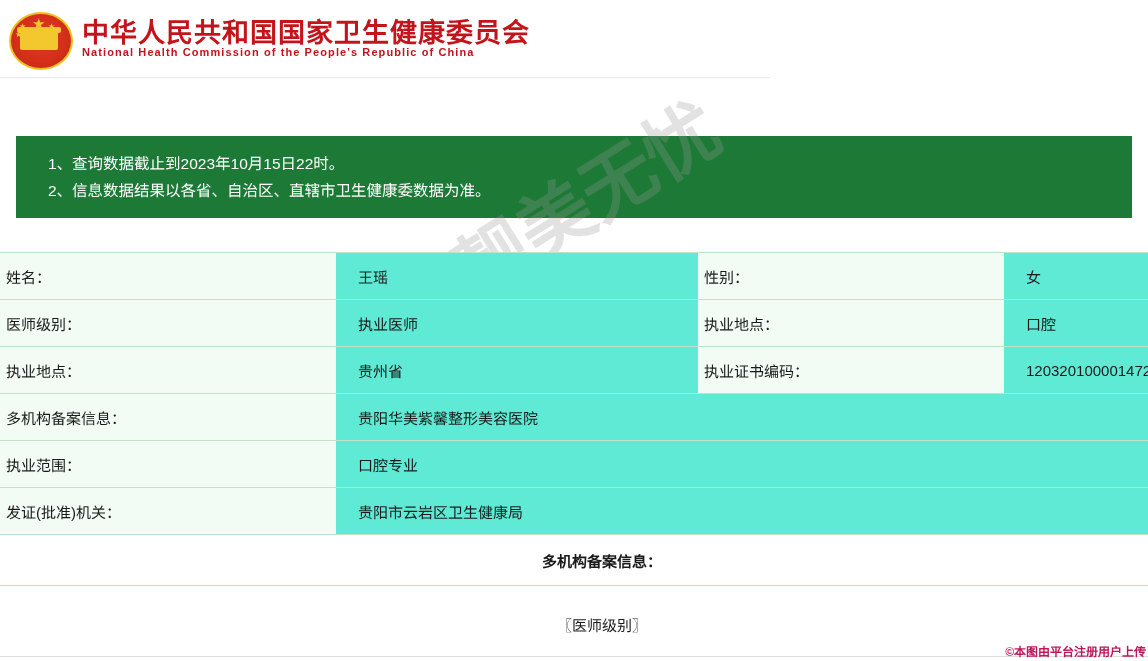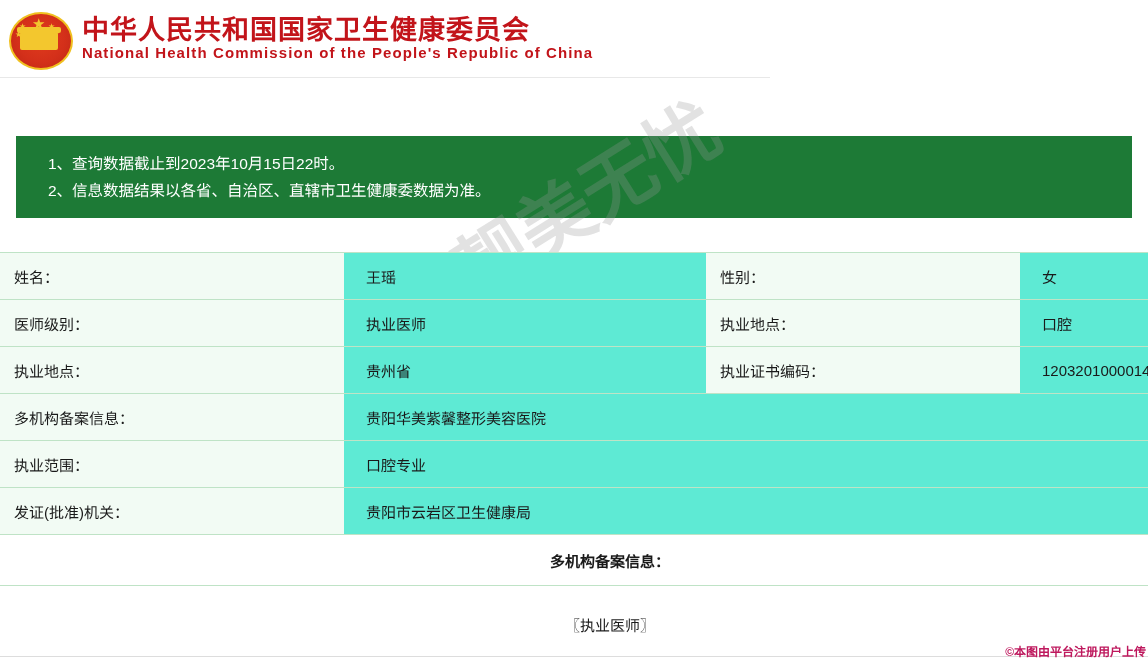--- a/index.html
+++ b/index.html
@@ -73,21 +73,21 @@
   .title-cn {
     font-size: 27px;
     font-weight: bold;
     color: #c2141a;
     letter-spacing: 1px;
     font-family: "Liberation Serif", "DejaVu Serif", serif;
     white-space: nowrap;
   }
   .title-en {
     margin-top: 0;
-    font-size: 15px;
+    font-size: 11px;
     font-weight: bold;
     color: #c2141a;
     letter-spacing: 1.1px;
     white-space: nowrap;
     font-family: "Liberation Sans", sans-serif;
   }
 
   
   .notice {
     position: absolute;
@@ -111,21 +111,21 @@
     width: 1148px;
     border-collapse: collapse;
     table-layout: fixed;
     font-size: 15px;
     color: #1a1a1a;
   }
   .info-table td {
     border-top: 1px solid #bfe3c6;
     border-bottom: 1px solid #bfe3c6;
     height: 46px;
-    padding: 0 0 0 14px;
+    padding: 0 0 0 6px;
     vertical-align: middle;
     background: #f2fbf4;
   }
   .info-table td.val {
     background: #5eead4;
     padding-left: 22px;
   }
   .label-cell { width: 330px; }
   .value-cell { width: 340px; }
   .label-cell2 { width: 300px; }
@@ -245,21 +245,21 @@
     </tr>
     <tr>
       <td class="label-cell">发证(批准)机关：</td>
       <td class="val" colspan="3">贵阳市云岩区卫生健康局</td>
     </tr>
     <tr class="multi-row">
       <td colspan="4">多机构备案信息：</td>
     </tr>
     <tr class="close-row">
       <td colspan="4">
-        <a class="close-link" href="#">〖执业医师〗</a>
+        <a class="close-link" href="#">〖医师级别〗</a>
       </td>
     </tr>
   </tbody>
     </table>
 
   <div class="divider-line"></div>
 
   <div class="corner-stamp">©本图由平台注册用户上传</div>
 
 </div>

